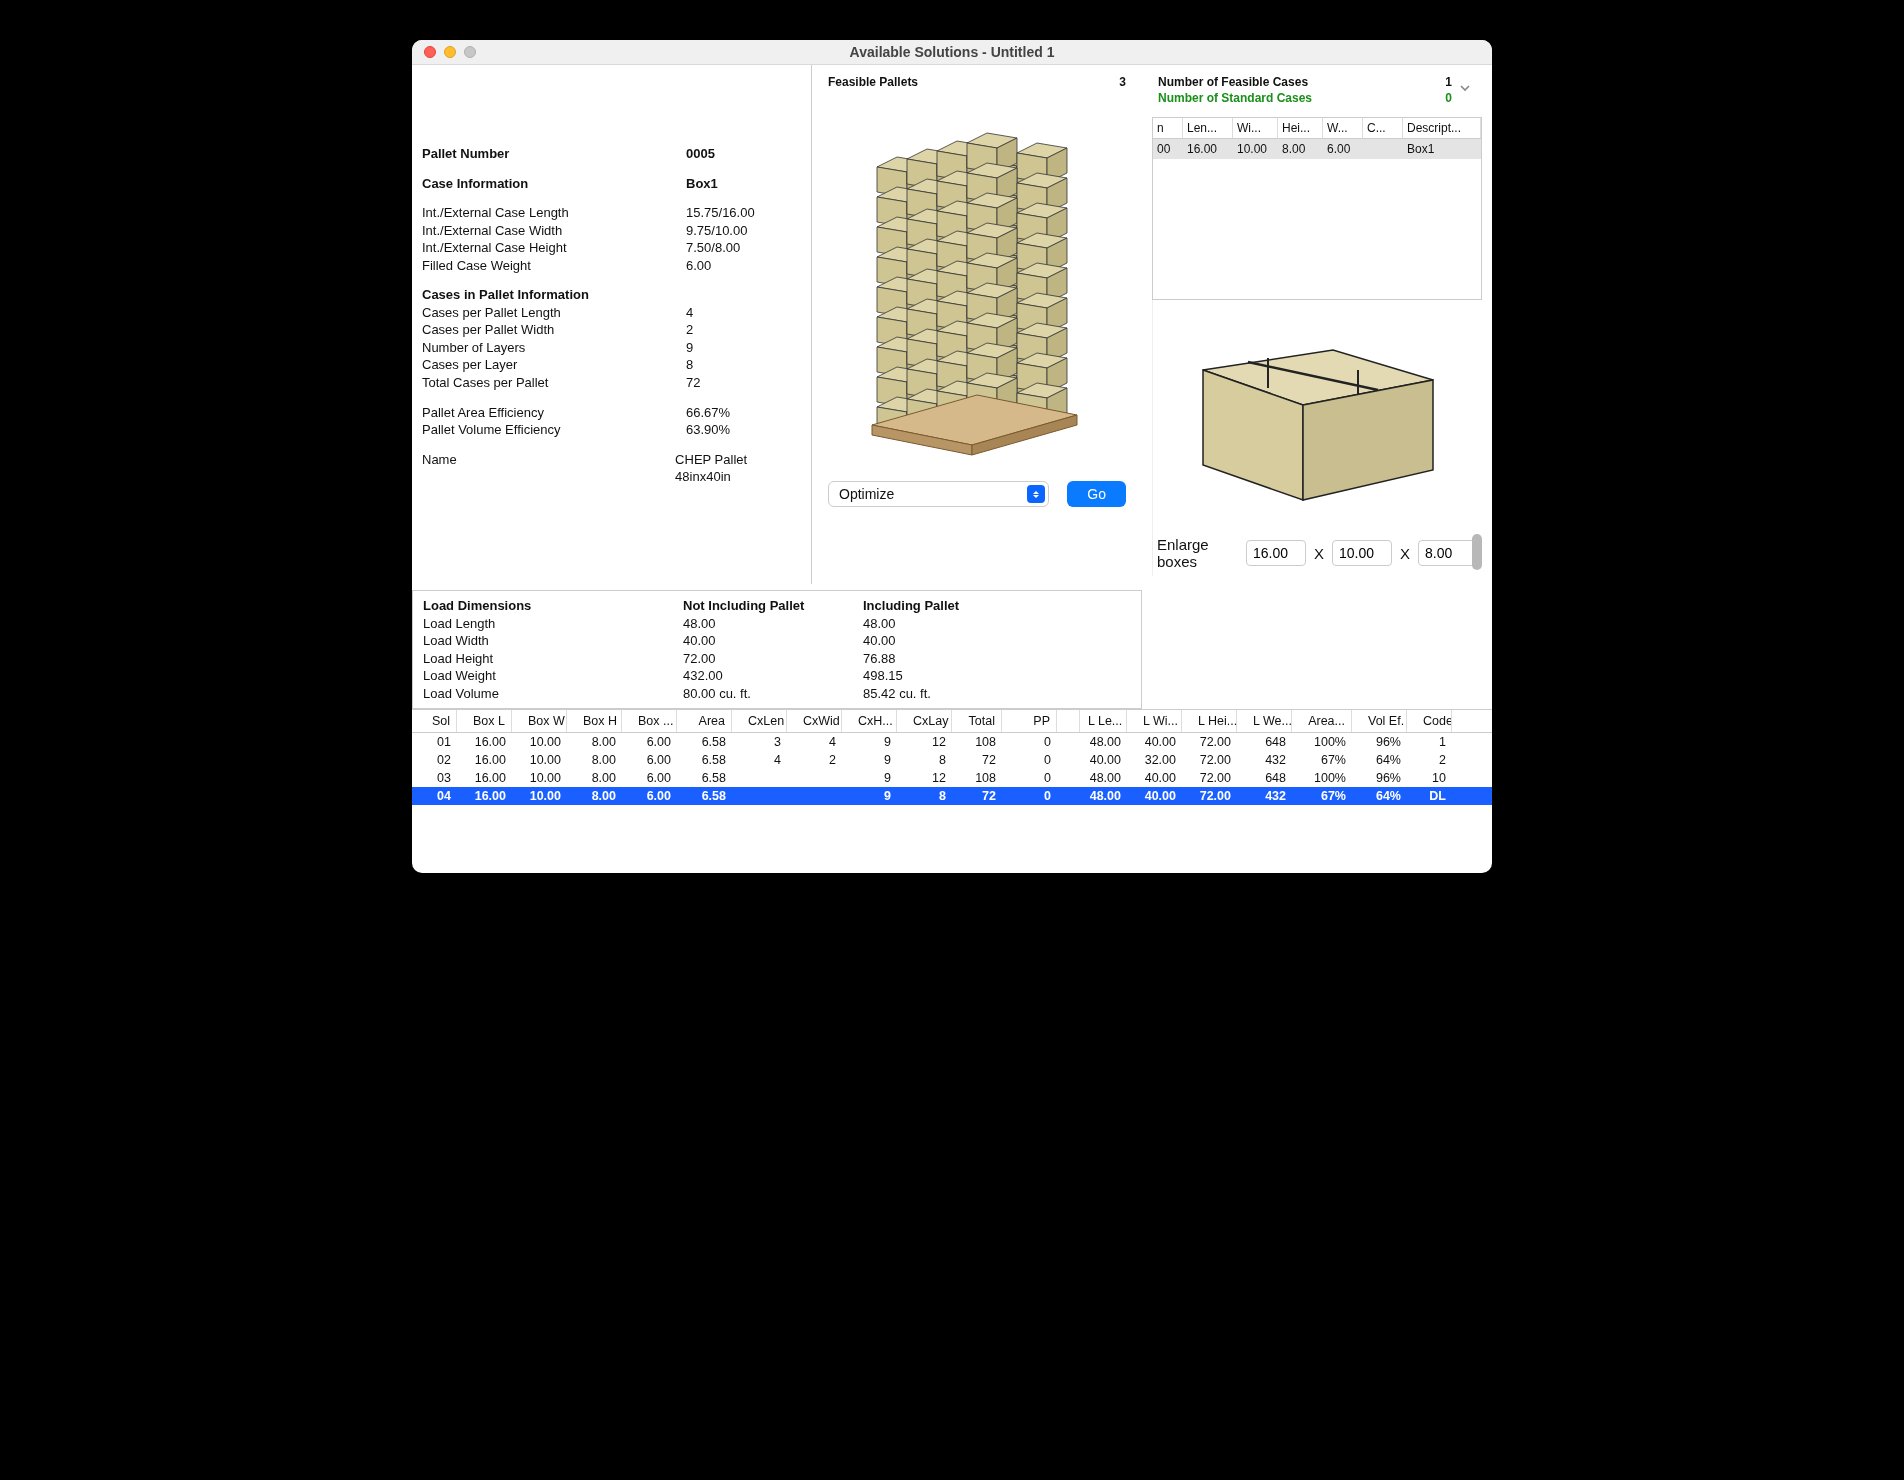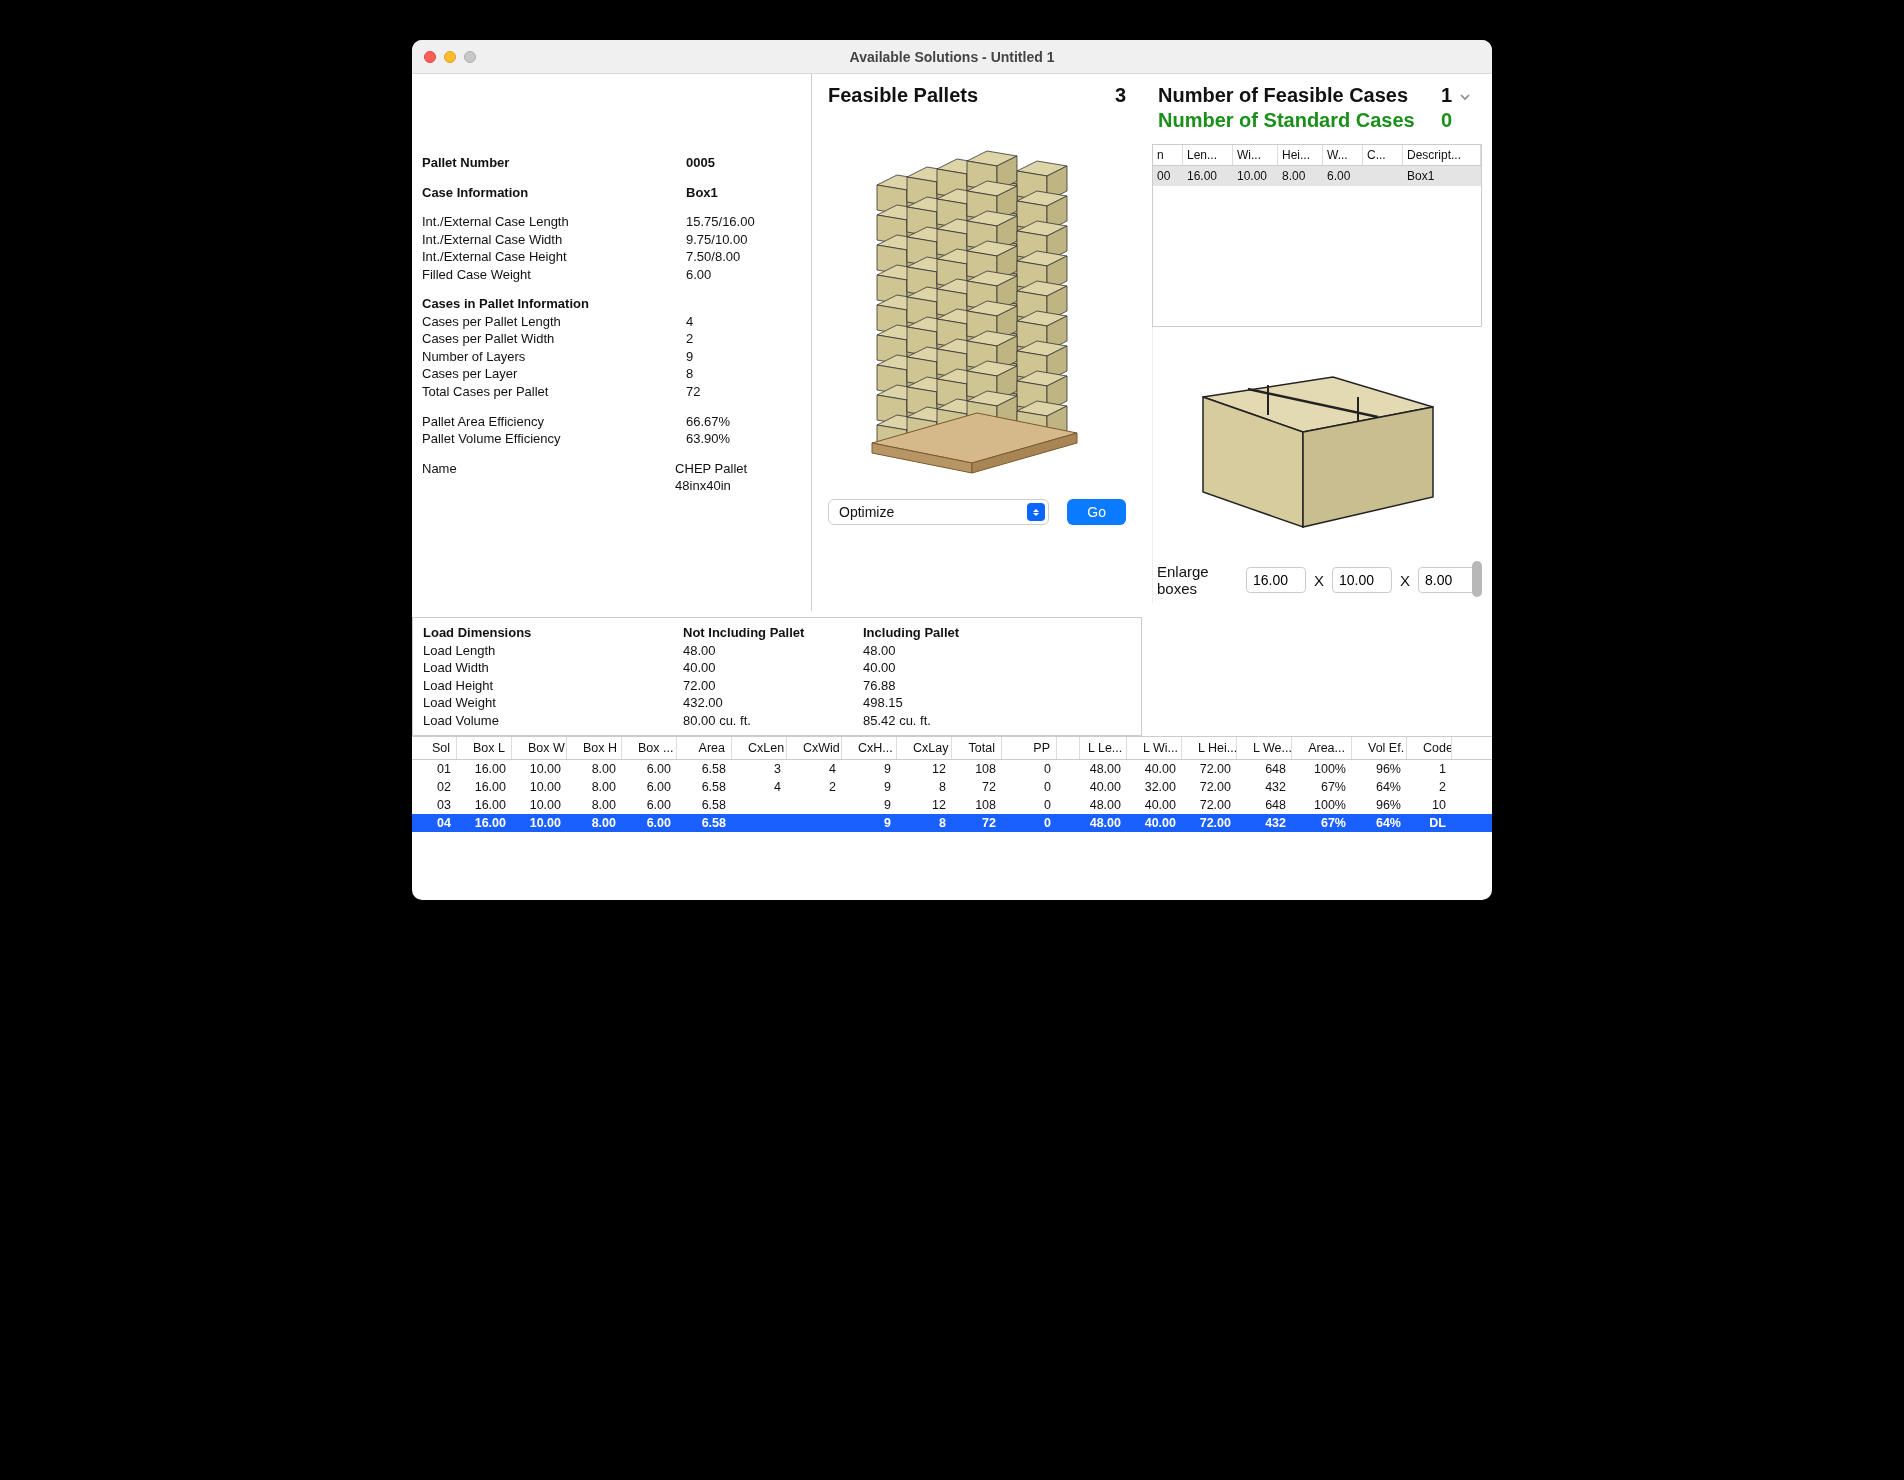--- a/index.html
+++ b/index.html
@@ -15,37 +15,37 @@
     padding: 40px 0;
   }
   .window {
     width: 1080px;
     background: #fff;
     border-radius: 10px;
     box-shadow: 0 20px 60px rgba(0,0,0,0.8);
     overflow: hidden;
   }
   .titlebar {
-    height: 34px;
+    height: 25px;
     background: #f0f0f0;
     border-bottom: 1px solid #d9d9d9;
     display: flex;
     align-items: center;
     position: relative;
   }
   .traffic { display: flex; gap: 8px; margin-left: 12px; }
   .tl { width: 12px; height: 12px; border-radius: 50%; }
   .tl.red { background: #ff5f57; border: 1px solid #e0443e; }
   .tl.yel { background: #ffbd2e; border: 1px solid #dea123; }
   .tl.grn { background: #c7c7c7; border: 1px solid #b0b0b0; }
   .title { position: absolute; left: 0; right: 0; text-align: center; font-weight: 600; font-size: 14px; color: #444; pointer-events: none; }
   .content { display: grid; grid-template-columns: 400px 330px 1fr; grid-template-rows: auto auto; }
   .panel { padding: 8px 10px; }
   .info-panel { border-right: 1px solid #ccc; }
-  .hdr-row { display: flex; justify-content: space-between; align-items: center; font-weight: 700; font-size: 20px; padding: 2px 6px 8px 6px; }
+  .hdr-row { display: flex; justify-content: space-between; align-items: center; font-weight: 700; font-size: 12px; padding: 2px 6px 8px 6px; }
   .green { color: #1a8f1a; }
   .kv { display: flex; }
   .kv .k { width: 264px; }
   .bold { font-weight: 700; }
   .spacer { height: 12px; }
   .mini { font-size: 13px; line-height: 1.35; }
   .pallet-vis { display:flex; flex-direction:column; align-items:center; }
   .pallet-svg { width: 260px; height: 360px; }
   .action-row { display:flex; gap:18px; align-items:center; margin-top:8px; padding: 16px 6px; }
   .select { position:relative; flex:1; }

